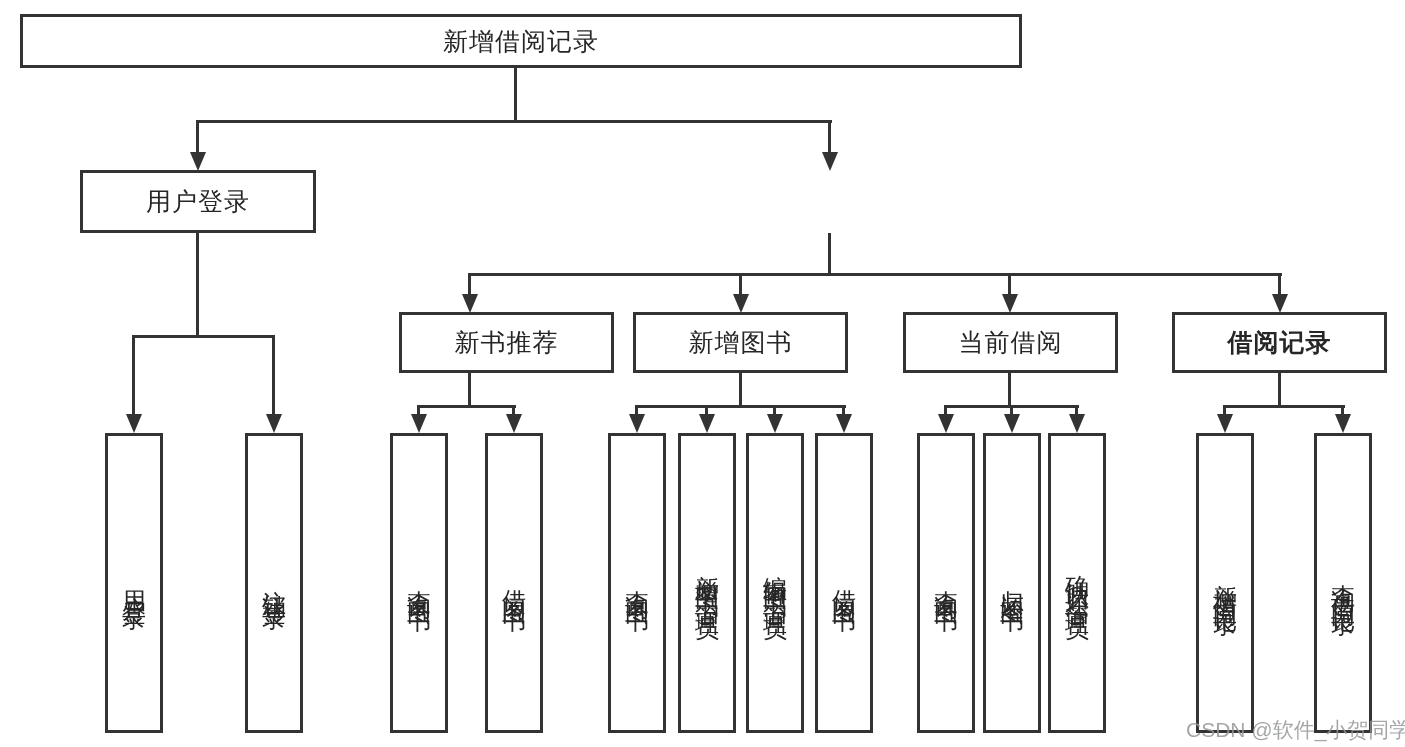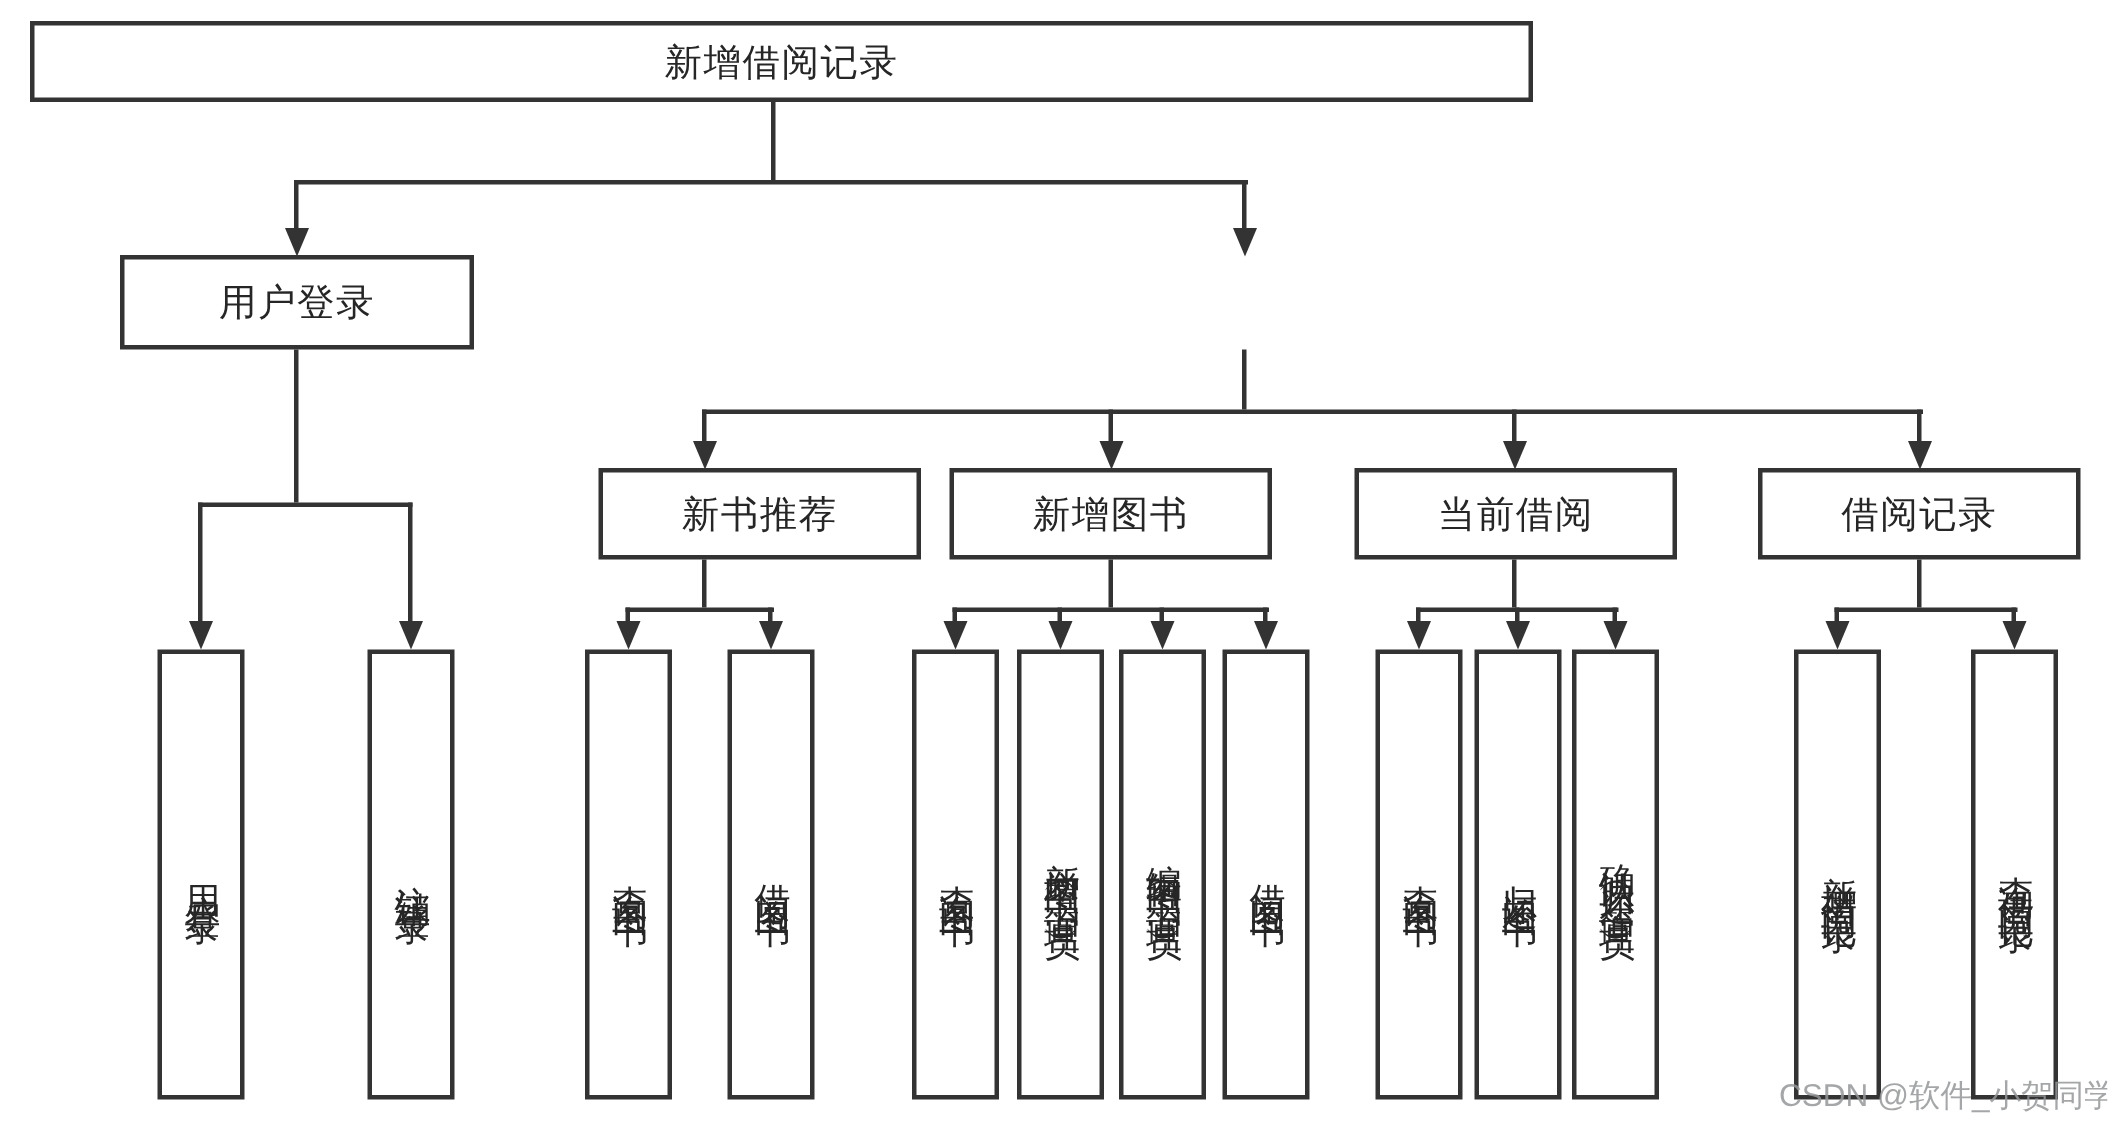--- a/index.html
+++ b/index.html
@@ -82,21 +82,21 @@
   <div class="vline" style="left:1008px; top:273px; height:24px;"></div>
   <div class="vline" style="left:1278px; top:273px; height:24px;"></div>
   <div class="arrow" style="left:462px; top:294px;"></div>
   <div class="arrow" style="left:733px; top:294px;"></div>
   <div class="arrow" style="left:1002px; top:294px;"></div>
   <div class="arrow" style="left:1272px; top:294px;"></div>
 
   <div class="box" style="left:363px; top:312px; width:215px; height:61px;margin-left:36px;">新书推荐</div>
   <div class="box" style="left:633px; top:312px; width:215px; height:61px;">新增图书</div>
   <div class="box" style="left:903px; top:312px; width:215px; height:61px;text-align:center;">当前借阅</div>
-  <div class="box" style="left:1172px; top:312px; width:215px; height:61px;">借阅记录</div>
+  <div class="box" style="left:1172px; top:312px; width:215px; height:61px;font-weight:bold;">借阅记录</div>
 
   <div class="vline" style="left:468px; top:373px; height:32px;"></div>
   <div class="vline" style="left:739px; top:373px; height:32px;"></div>
   <div class="vline" style="left:1008px; top:373px; height:32px;"></div>
   <div class="vline" style="left:1278px; top:373px; height:32px;"></div>
 
   <div class="hline" style="left:417px; top:405px; width:99px;"></div>
   <div class="hline" style="left:635px; top:405px; width:211px;"></div>
   <div class="hline" style="left:944px; top:405px; width:135px;"></div>
   <div class="hline" style="left:1223px; top:405px; width:122px;"></div>

